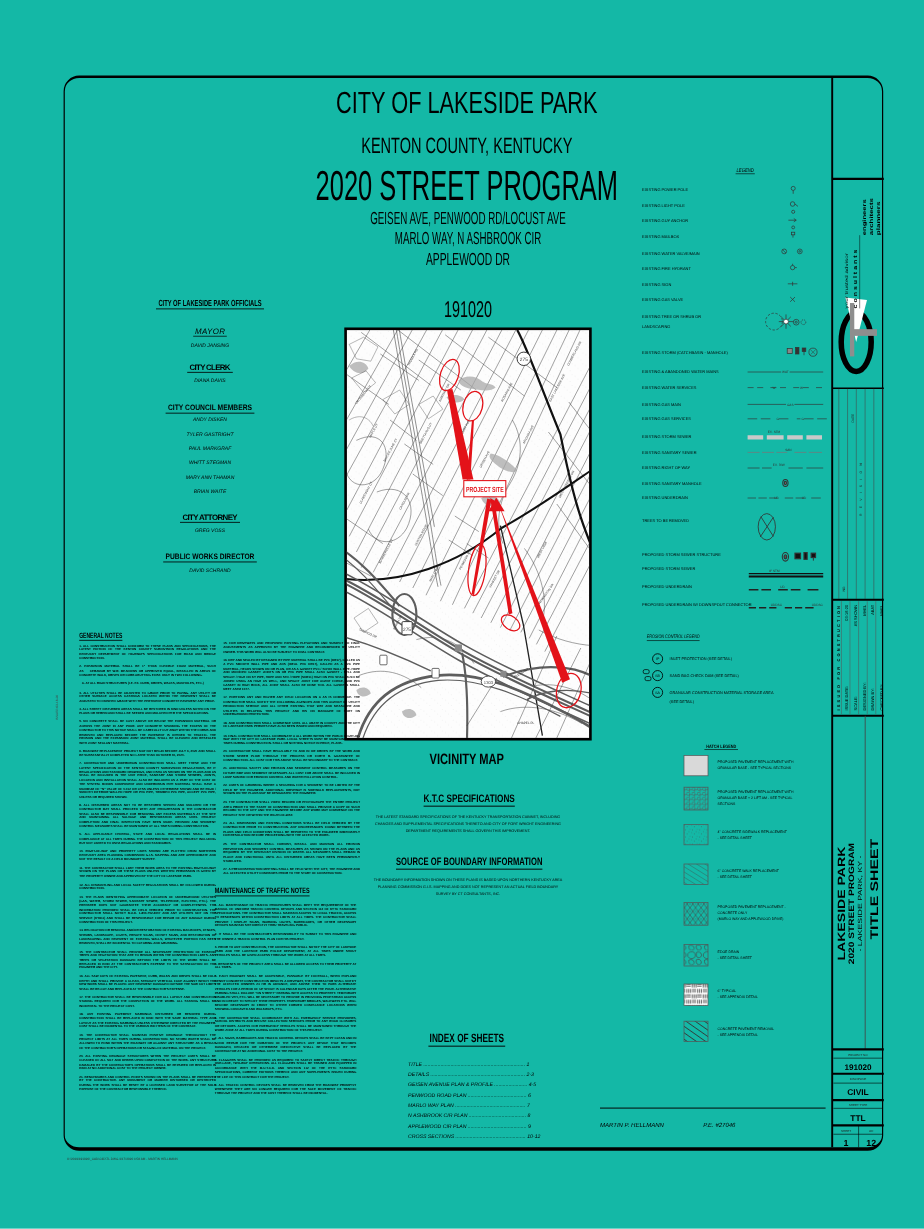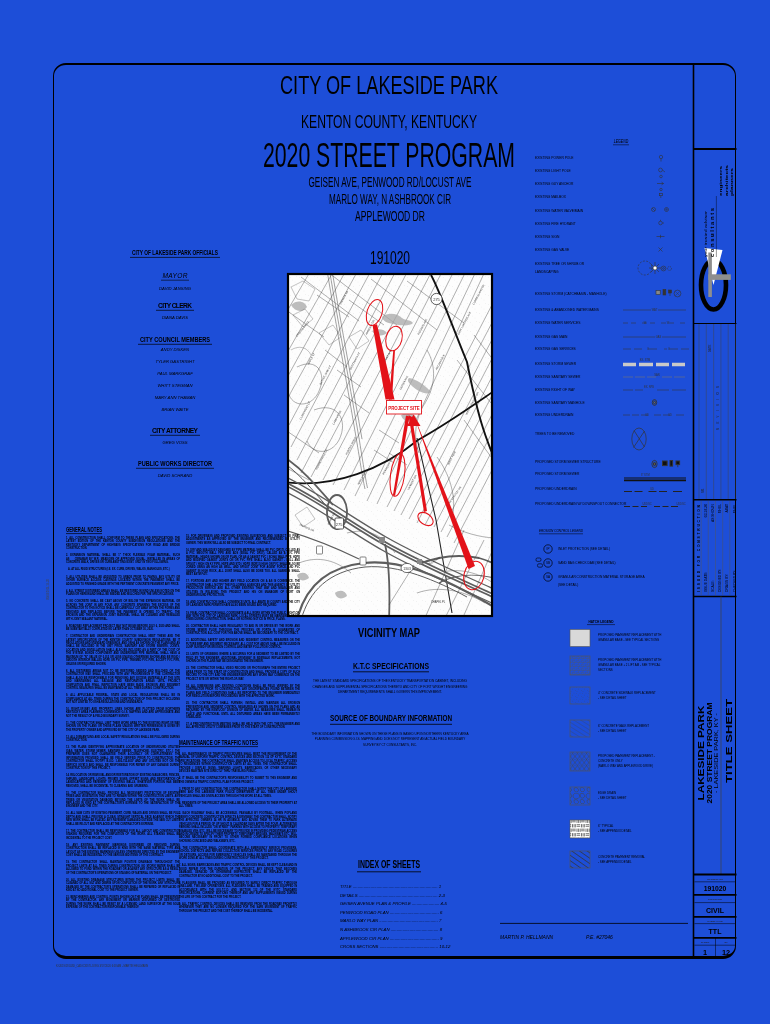--- a/index.html
+++ b/index.html
@@ -1,16 +1,16 @@
 <!DOCTYPE html>
 <html><head>
 <meta charset="utf-8">
 <style>
 html,body{margin:0;padding:0;background:#fff}
-#sheet{position:relative;width:770px;height:1024px;background:#1d4ed8;font-family:"Liberation Sans",sans-serif;overflow:hidden}
+#sheet{position:relative;width:770px;height:1024px;background:#14b8a6;font-family:"Liberation Sans",sans-serif;overflow:hidden}
 .abs{position:absolute}
 .note{font-size:2.55px;line-height:1.36;color:#000;text-align:justify;font-weight:bold}
 .note p{margin:0 0 3.6px 0;text-indent:0}
 svg text{font-family:"Liberation Sans",sans-serif}
 </style>
 </head>
 <body>
 <div id="sheet">
 
 <div class="abs" style="left:52.5px;top:62.5px;width:681.6px;height:891.7px;border:1.4px solid #000;border-top-width:2.4px;border-bottom-width:3.2px;border-right-width:1.8px;border-radius:13px"></div>

